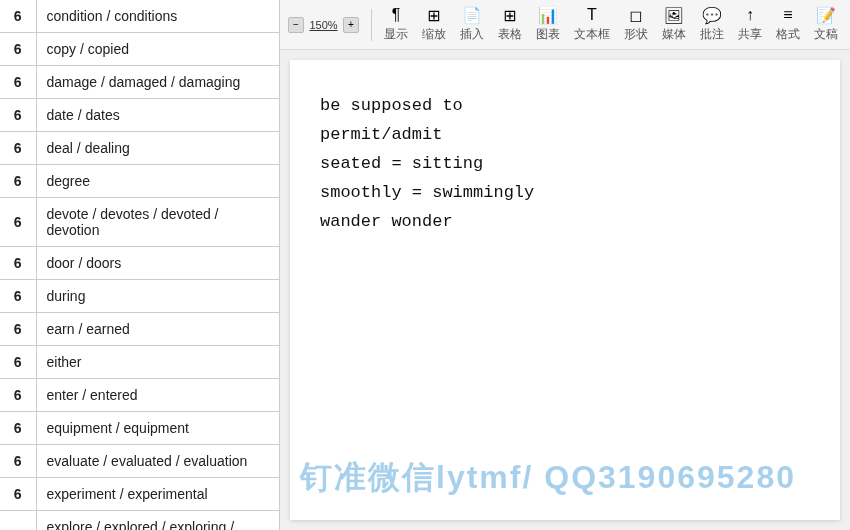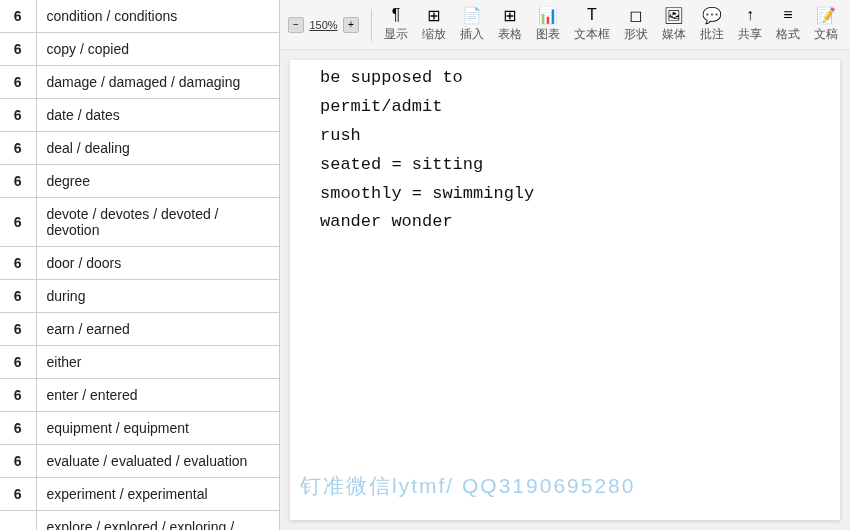--- a/index.html
+++ b/index.html
@@ -127,21 +127,21 @@
       min-width: 35px;
       text-align: center;
       text-decoration: underline;
     }
 
     
     .doc-content {
       flex: 1;
       background: #fff;
       margin: 10px;
-      padding: 4px 30px;
+      padding: 32px 30px;
       position: relative;
       overflow: hidden;
       box-shadow: 0 1px 4px rgba(0,0,0,0.15);
     }
 
     .doc-text {
       font-family: 'Courier New', Courier, monospace;
       font-size: 17px;
       line-height: 1.7;
       color: #111;
@@ -149,23 +149,23 @@
 
     .doc-text .line {
       display: block;
     }
 
     
     .watermark {
       position: absolute;
       bottom: 20px;
       left: 10px;
-      font-size: 21px;
+      font-size: 32px;
       color: rgba(0, 120, 200, 0.35);
-      font-weight: normal;
+      font-weight: bold;
       letter-spacing: 2px;
       pointer-events: none;
       white-space: nowrap;
     }
   </style>
 </head>
 <body>
 
 <div class="left-panel">
   <table class="vocab-table">
@@ -296,21 +296,20 @@
     <div class="toolbar-group">
       <div class="toolbar-icon">📝</div>
       <div class="toolbar-label">文稿</div>
     </div>
   </div>
 
   <div class="doc-content">
     <div class="doc-text" id="doc-lines">
     <span class="line">be supposed to</span>
         <span class="line">permit/admit</span>
-        <span class="line">rush</span>
         <span class="line">seated = sitting</span>
         <span class="line">smoothly  = swimmingly</span>
         <span class="line">wander  wonder</span>
       </div>
     <div class="watermark">钉准微信lytmf/ QQ3190695280</div>
   </div>
 
 </div>
 
 </body></html>

